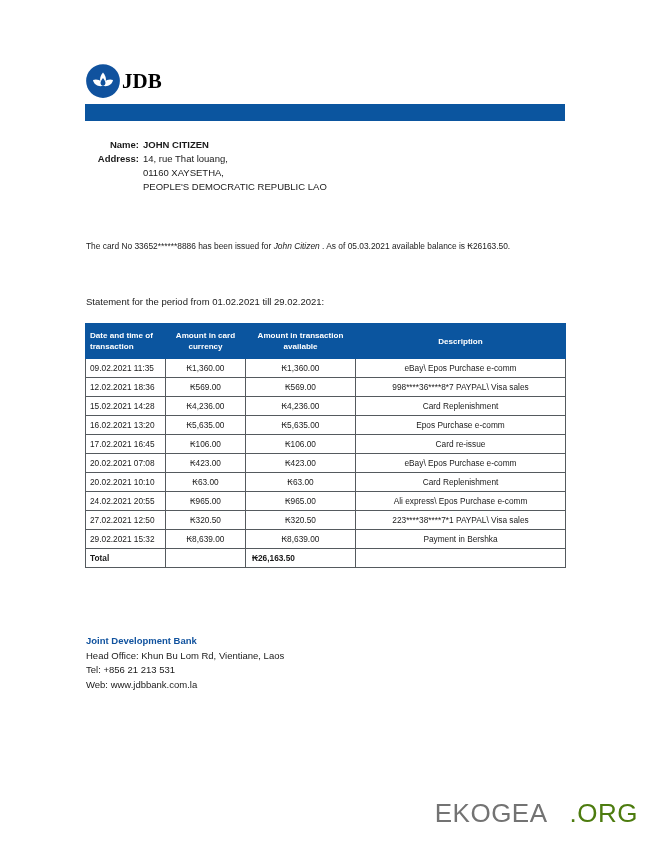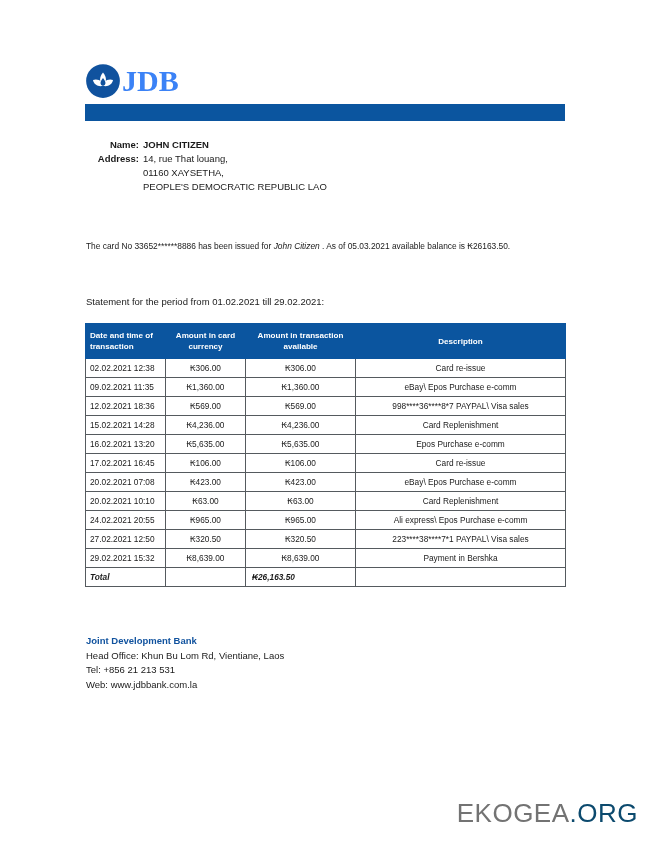--- a/index.html
+++ b/index.html
@@ -32,23 +32,23 @@
     display: flex;
     align-items: center;
   }
   .logo-mark {
     width: 36px;
     height: 36px;
     display: block;
   }
   .logo-word {
     font-family: "Liberation Serif", serif;
-    font-size: 30px;
-    font-weight: bold;
-    color: #3b82f6;
+    font-size: 21px;
+    font-weight: bold;
+    color: #000000;
     letter-spacing: 0px;
     line-height: 1;
     margin-left: 1px;
   }
 
   
   .blue-band {
     position: absolute;
     left: 85px;
     top: 104px;
@@ -151,21 +151,20 @@
   }
   .td-amt {
     text-align: center;
   }
   .td-desc {
     text-align: center;
   }
   .total-row td {
     font-weight: bold;
     height: 14px;
-    font-style: italic;
   }
   .total-row .td-date { text-align: left; }
   .total-row .td-total { text-align: left; padding-left: 6px; }
 
   
   .footer {
     position: absolute;
     left: 86px;
     top: 634px;
     font-size: 9.5px;
@@ -179,21 +178,21 @@
   
   .watermark {
     position: absolute;
     right: 12px;
     top: 798px;
     font-size: 26px;
     letter-spacing: 0.5px;
     white-space: nowrap;
   }
   .wm-main { color: #737373; }
-  .wm-tld  { color: #0c4a6e; }
+  .wm-tld  { color: #4d7c0f; margin-left: 22px; }
 </style>
 </head>
 <body>
 
 <div class="page">
 
   <div class="logo-row">
     <svg class="logo-mark" viewBox="0 0 64 64">
       <circle cx="32" cy="32" r="30" fill="#10529e"></circle>
       <path d="M32 17c3.4 3.9 5.2 8.2 5.2 12.4 0 4.3-2.1 8-5.2 10.4-3.1-2.4-5.2-6.1-5.2-10.4C26.8 25.2 28.6 20.9 32 17z" fill="#ffffff"></path>
@@ -241,26 +240,20 @@
     <thead>
       <tr>
         <th class="h-date">Date and time of transaction</th>
         <th class="h-amt">Amount in card currency</th>
         <th class="h-amt">Amount in transaction available</th>
         <th class="h-desc">Description</th>
       </tr>
     </thead>
     <tbody>
       <tr>
-        <td class="td-date">02.02.2021 12:38</td>
-        <td class="td-amt">₭306.00</td>
-        <td class="td-amt">₭306.00</td>
-        <td class="td-desc">Card re-issue</td>
-      </tr>
-      <tr>
         <td class="td-date">09.02.2021 11:35</td>
         <td class="td-amt">₭1,360.00</td>
         <td class="td-amt">₭1,360.00</td>
         <td class="td-desc">eBay\ Epos Purchase e-comm</td>
       </tr>
       <tr>
         <td class="td-date">12.02.2021 18:36</td>
         <td class="td-amt">₭569.00</td>
         <td class="td-amt">₭569.00</td>
         <td class="td-desc">998****36****8*7 PAYPAL\ Visa sales</td>

